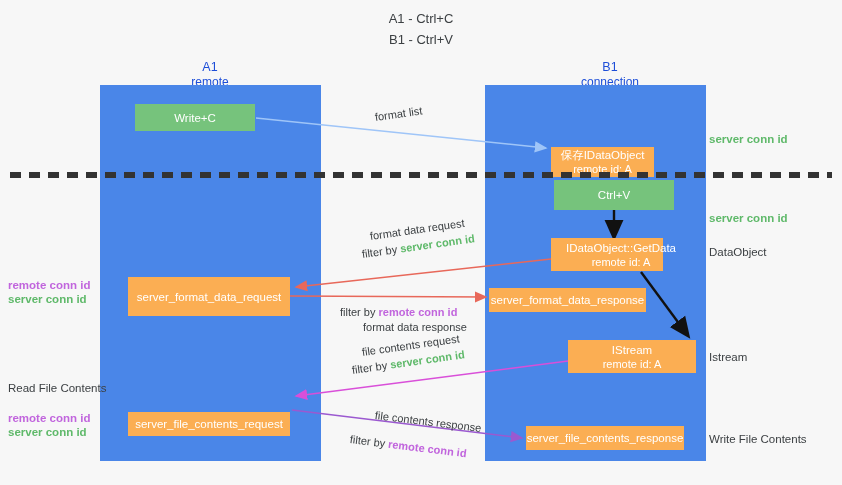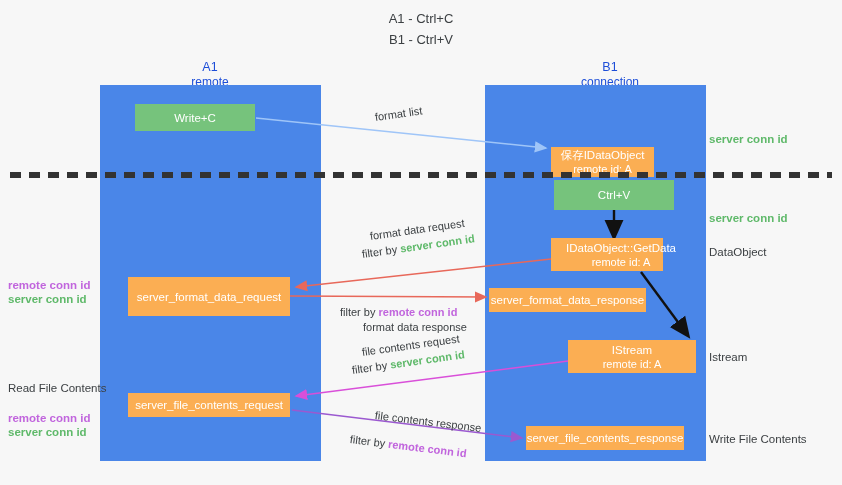--- a/index.html
+++ b/index.html
@@ -122,21 +122,21 @@
   </svg>
 
   <div class="box green" style="left:135px; top:104px; width:120px; height:27px;">
     <div>Write+C</div>
   </div>
 
   <div class="box orange" style="left:128px; top:277px; width:162px; height:39px;">
     <div>server_format_data_request</div>
   </div>
 
-  <div class="box orange" style="left:128px; top:393px; width:162px; height:24px;">
+  <div class="box orange" style="left:128px; top:412px; width:162px; height:24px;">
     <div>server_file_contents_request</div>
   </div>
 
   <div class="box orange" style="left:551px; top:129px; width:103px; height:30px;margin-top:18px;">
     <div>保存IDataObject</div>
     <div class="l2">remote id: A</div>
   </div>
 
   <div class="box green" style="left:554px; top:180px; width:120px; height:30px;text-align:right;">
     <div>Ctrl+V</div>

